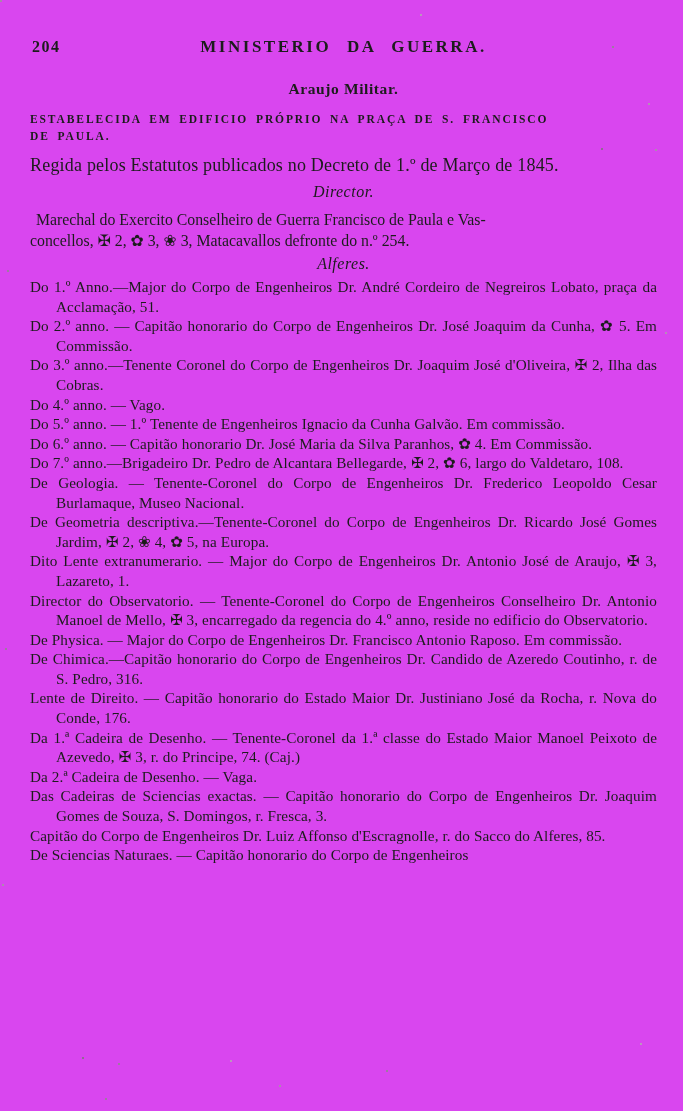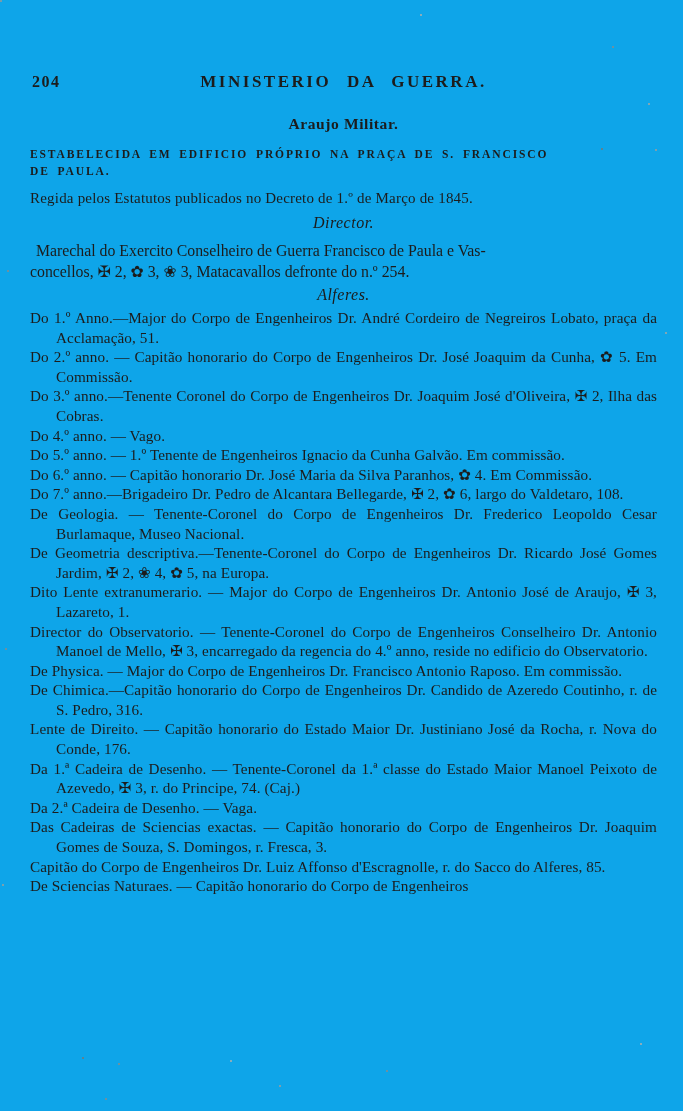--- a/index.html
+++ b/index.html
@@ -1,22 +1,22 @@
 <!DOCTYPE html>
 <html><head>
 <meta charset="utf-8">
 <style>
   html,body{margin:0;padding:0;background:#d9d9d6;}
   .page{
     position:relative;
     width:683px;height:1111px;
     box-sizing:border-box;
     margin:0 auto;
-    padding:72px 26px 0 30px;
-    background:#0ea5e9;
+    padding:37px 26px 0 30px;
+    background:#d946ef;
     color:#1c1c1c;
     font-family:"Liberation Serif","DejaVu Serif","DejaVu Sans",serif;
     overflow:hidden;
   }
   .specks{position:absolute;top:0;left:0;width:2px;height:2px;background:#9a9a96;border-radius:50%;
     box-shadow: 612px 46px 0 #8b8b88, 648px 103px 0 #a7a7a3, 420px 14px 0 #b0b0ac,
       655px 149px 0 #9f9f9b, 7px 270px 0 #8b8b88, 601px 148px 0 #777773,
       665px 332px 0 #a7a7a3, 5px 648px 0 #8b8b88, 2px 884px 0 #9f9f9b,
       118px 1063px 0 #8b8b88, 82px 1057px 0 #777773, 386px 1070px 0 #8b8b88,
       640px 1043px 0 #b0b0ac, 279px 1085px 0 #9f9f9b, 105px 1098px 0 #8b8b88,
@@ -34,21 +34,21 @@
   .school-title{
     text-align:center;margin:21px 0 0;
     font-size:15.5px;font-weight:bold;letter-spacing:.6px;
   }
   .establishment{
     text-align:left;margin-top:13px;
     font-weight:bold;font-size:11.5px;letter-spacing:1.9px;
     line-height:16.5px;word-spacing:3px;
   }
   .intro{
-    margin:11px 0 0;font-size:15px;letter-spacing:.2px;
+    margin:11px 0 0;font-size:18px;letter-spacing:.2px;
     text-align:left;
   }
   .ital-heading{
     text-align:center;margin:7px 0 5px;
     font-style:italic;font-weight:normal;font-size:16px;letter-spacing:.5px;
   }
   .ital-heading.tight{margin:4px 0 4px;}
   .director-para{font-size:15.8px;line-height:21px;}
   .dir-line1{padding-left:6px;margin-top:8px;}
   .dir-line2{}

